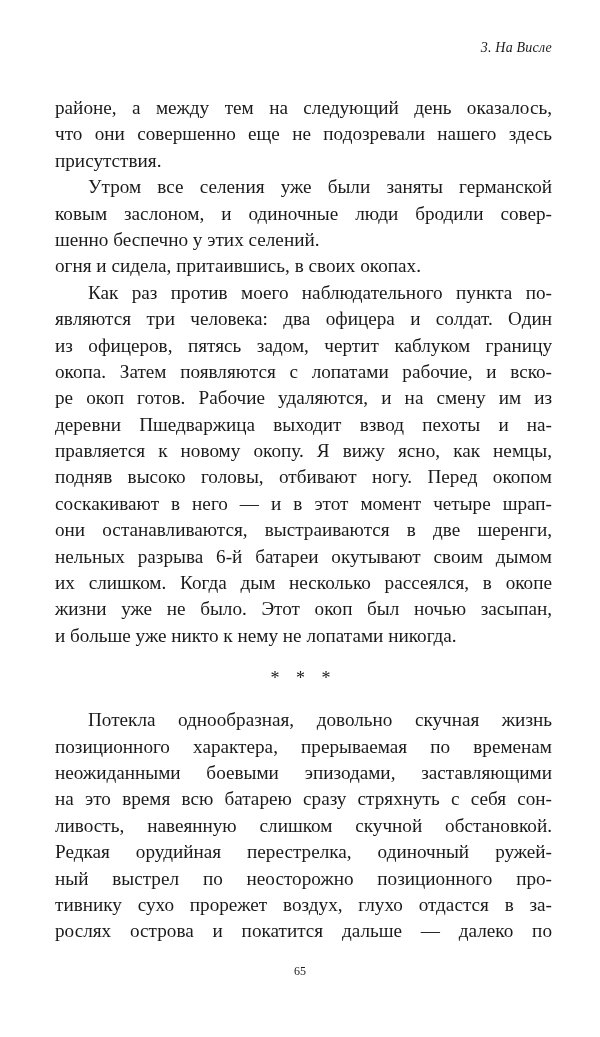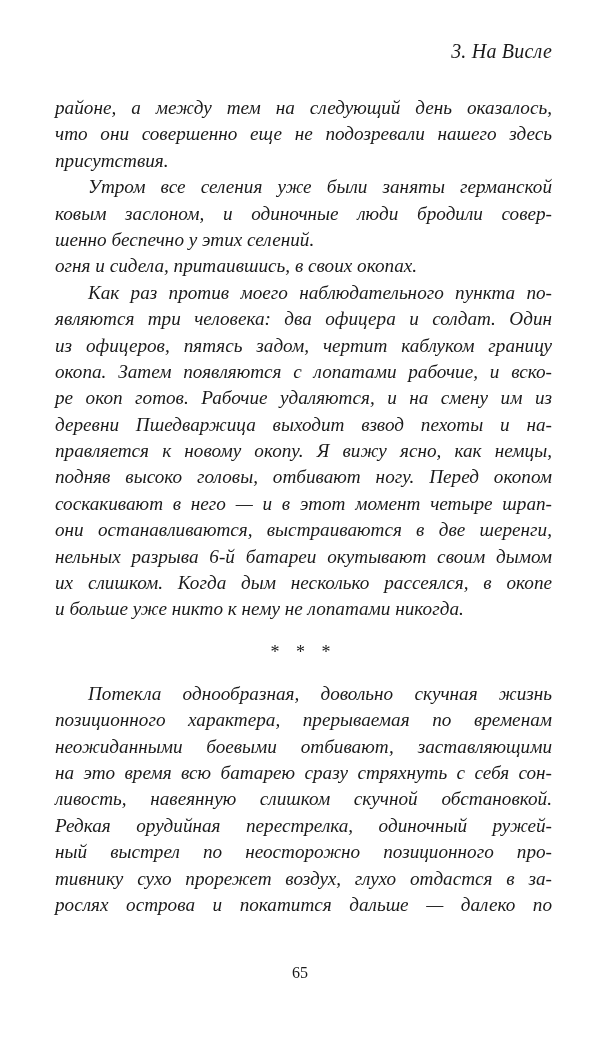--- a/index.html
+++ b/index.html
@@ -1,25 +1,25 @@
 <!DOCTYPE html>
 <html><head>
 <meta charset="utf-8">
 <style>
   html, body { margin:0; padding:0; background:#ffffff; }
   body { width:600px; height:1037px; position:relative; overflow:hidden;
          font-family:"Liberation Serif", "DejaVu Serif", serif; color:#1a1a1a; }
   .running-head { position:absolute; top:40px; right:48px; font-style:italic;
-         font-size:20px; letter-spacing:0.2px; }
+         font-size:14px; letter-spacing:0.2px; }
   .body { position:absolute; top:95px; left:55px; width:497px; font-size:19.2px; line-height:26.4px; }
-  .line { display:block; white-space:nowrap; text-align:justify; text-align-last:justify; height:26.4px;font-style:italic; }
+  .line { display:block; white-space:nowrap; text-align:justify; text-align-last:justify; height:26.4px; }
   .line.last { text-align-last:left; }
   .line.indent { padding-left:33px; }
   .sep { text-align:center; height:58px; line-height:58px; font-size:18px; letter-spacing:6px; }
-  .folio { position:absolute; top:964px; left:0; width:600px; text-align:center; font-size:16px; }
+  .folio { position:absolute; top:964px; left:0; width:600px; text-align:center; font-size:12px; }
 </style>
 </head>
 <body>
 
 <div class="running-head">3. На Висле</div>
 
 <div class="body">
   <div>
     <span class="line">районе, а между тем на следующий день оказалось,</span>
     <span class="line">что они совершенно еще не подозревали нашего здесь</span>
@@ -39,27 +39,28 @@
     <span class="line">из офицеров, пятясь задом, чертит каблуком границу</span>
     <span class="line">окопа. Затем появляются с лопатами рабочие, и вско-</span>
     <span class="line">ре окоп готов. Рабочие удаляются, и на смену им из</span>
     <span class="line">деревни Пшедваржица выходит взвод пехоты и на-</span>
     <span class="line">правляется к новому окопу. Я вижу ясно, как немцы,</span>
     <span class="line">подняв высоко головы, отбивают ногу. Перед окопом</span>
     <span class="line">соскакивают в него — и в этот момент четыре шрап-</span>
     <span class="line">они останавливаются, выстраиваются в две шеренги,</span>
     <span class="line">нельных разрыва 6-й батареи окутывают своим дымом</span>
     <span class="line">их слишком. Когда дым несколько рассеялся, в окопе</span>
+    <span class="line">жизни уже не было. Этот окоп был ночью засыпан,</span>
     <span class="line last">и больше уже никто к нему не лопатами никогда.</span>
   </div>
   <div class="sep">* * *</div>
   <div>
     <span class="line indent">Потекла однообразная, довольно скучная жизнь</span>
     <span class="line">позиционного характера, прерываемая по временам</span>
-    <span class="line">неожиданными боевыми отбивают, заставляющими</span>
+    <span class="line">неожиданными боевыми эпизодами, заставляющими</span>
     <span class="line">на это время всю батарею сразу стряхнуть с себя сон-</span>
     <span class="line">ливость, навеянную слишком скучной обстановкой.</span>
     <span class="line">Редкая орудийная перестрелка, одиночный ружей-</span>
     <span class="line">ный выстрел по неосторожно позиционного про-</span>
     <span class="line">тивнику сухо прорежет воздух, глухо отдастся в за-</span>
     <span class="line">рослях острова и покатится дальше — далеко по</span>
   </div>
 </div>
 
 <div class="folio">65</div>

